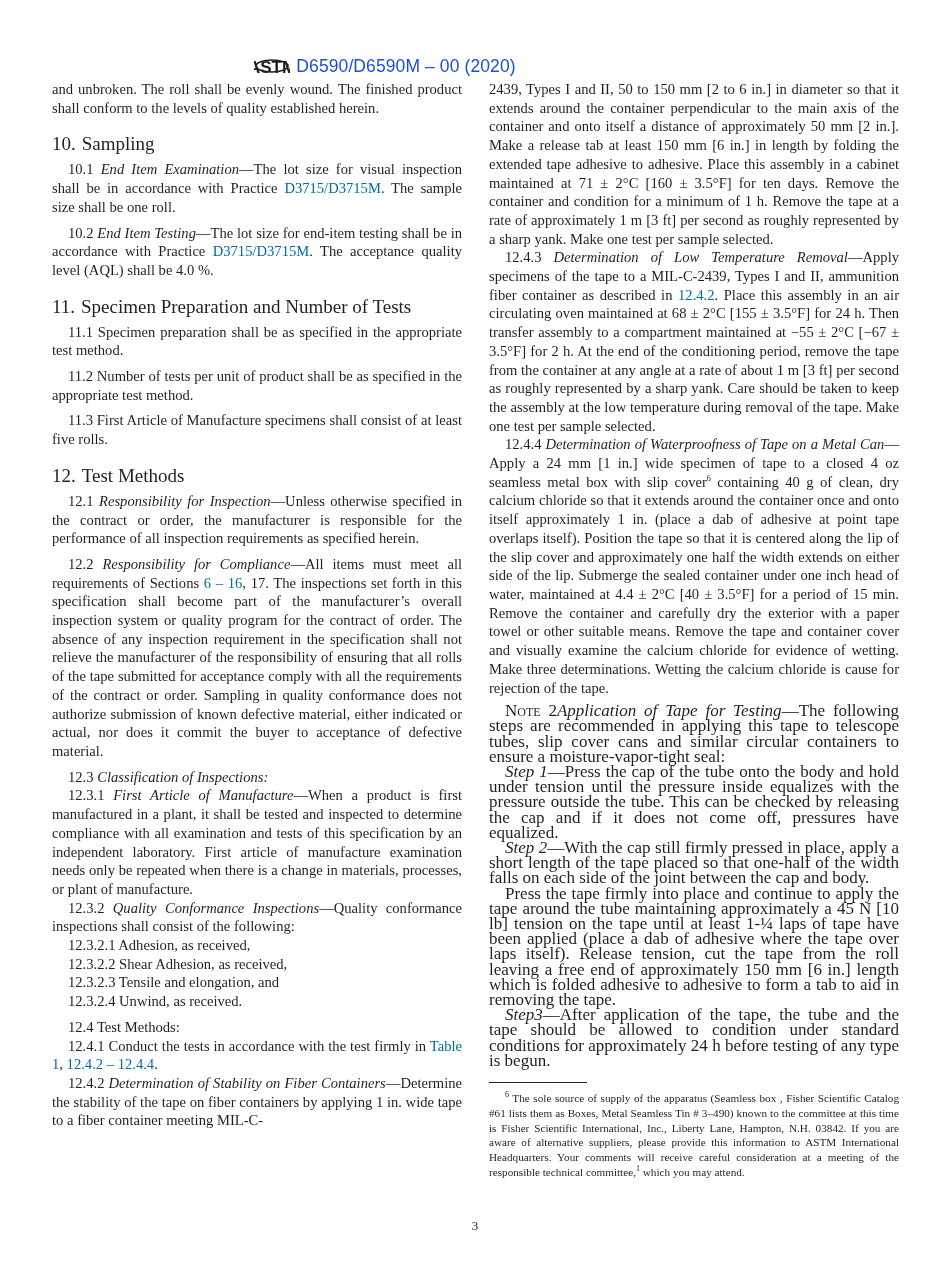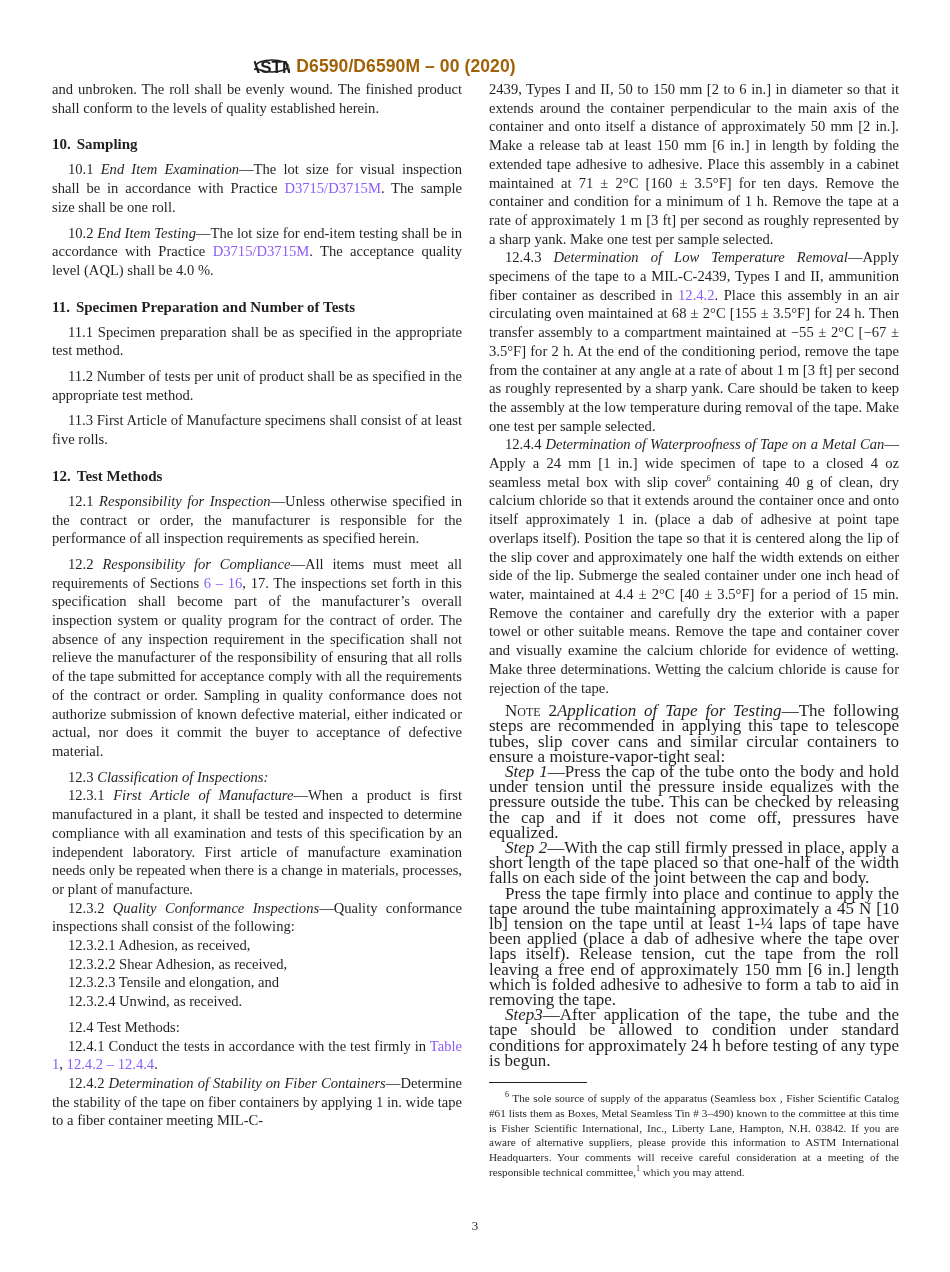--- a/index.html
+++ b/index.html
@@ -1,33 +1,33 @@
 <!DOCTYPE html>
 <html><head>
 <meta charset="utf-8">
 <style>
   html, body { margin: 0; padding: 0; background: #ffffff; }
   body { width: 950px; height: 1272px; position: relative; overflow: hidden;
          font-family: "Liberation Serif", "DejaVu Serif", serif; color: #231f20; }
   .header { position: absolute; top: 52px; left: 0; width: 770px; text-align: center; }
   .header-inner { display: inline-flex; align-items: center; gap: 6px; }
   .logo { width: 36px; height: 28px; display: inline-block; }
-  .doc-title { font-family: "Liberation Sans", "DejaVu Sans", sans-serif; font-weight: bold;
-               font-size: 17.5px; color: #a16207; letter-spacing: 0.1px; }
+  .doc-title { font-family: "Liberation Sans", "DejaVu Sans", sans-serif; font-weight: normal;
+               font-size: 17.5px; color: #1d4ed8; letter-spacing: 0.1px; }
   .col { position: absolute; top: 80px; width: 410px; font-size: 14.6px; line-height: 18.7px;
          text-align: justify; }
   .col-left { left: 52px; }
   .col-right { left: 489px; }
   p { margin: 0; }
   .ind { text-indent: 16px; }
   .gap { margin-top: 7px; }
-  h2 { font-size: 15px; font-weight: bold; margin: 18px 0 7px 0; line-height: 18px; }
+  h2 { font-size: 19px; font-weight: normal; margin: 18px 0 7px 0; line-height: 18px; }
   h2 .num { margin-right: 6px; }
   .it { font-style: italic; }
-  .link { color: #8b5cf6; }
+  .link { color: #0369a1; }
   .note { font-size: 17px; line-height: 15.2px; text-align: justify; }
   .sc { font-variant: small-caps; }
   .sup { font-size: 8px; vertical-align: super; line-height: 0; }
   .fn-rule { width: 98px; border-top: 1px solid #231f20; margin: 14px 0 8px 0; }
   .footnote { font-size: 11.2px; line-height: 14.8px; text-align: justify; text-indent: 16px; }
   .page-num { position: absolute; top: 1218px; left: 0; width: 950px; text-align: center; font-size: 13px; }
   .list-item { text-indent: 16px; }
 </style>
 </head>
 <body>

